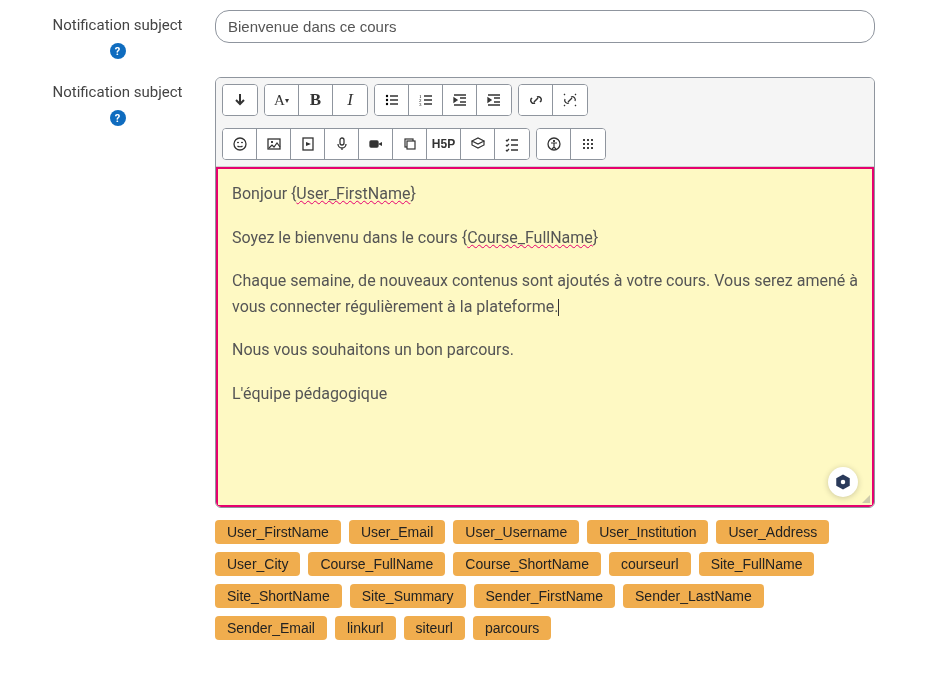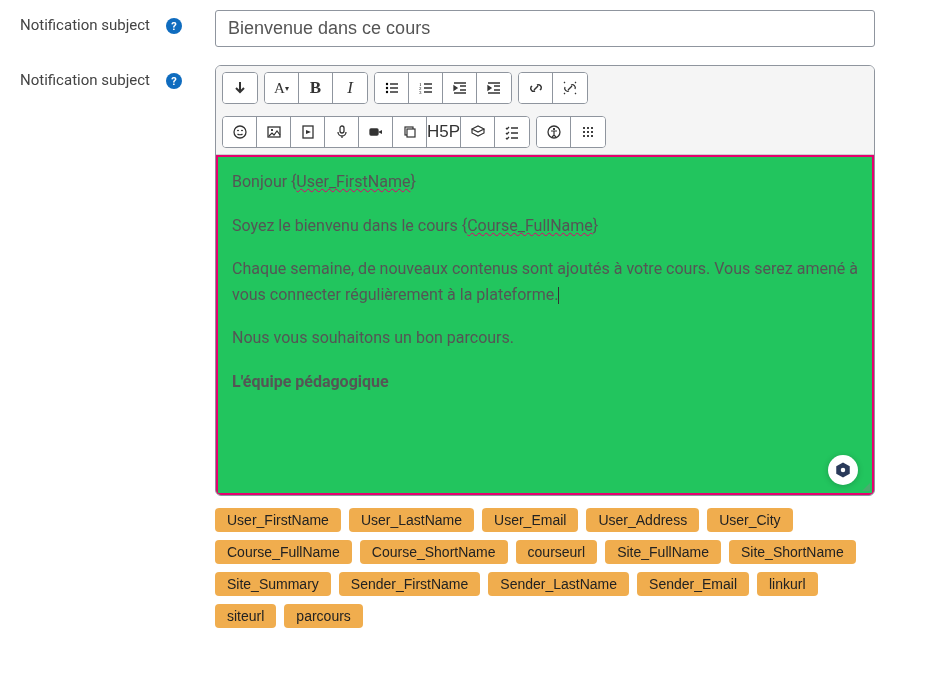--- a/index.html
+++ b/index.html
@@ -13,23 +13,24 @@
   .form-row {
     display: flex;
     align-items: flex-start;
     margin-bottom: 18px;
   }
   .form-label-col {
     width: 195px;
     flex-shrink: 0;
     display: flex;
     align-items: center;
-    gap: 16px;
+    gap: 7px;
     padding-top: 6px;
     color: #444;
+    flex-direction: column;
   }
   .form-control-col {
     flex: 1;
     max-width: 660px;
   }
   .help-icon {
     width: 16px;
     height: 16px;
     border-radius: 50%;
     background: #0f6cbf;
@@ -40,22 +41,22 @@
     align-items: center;
     justify-content: center;
     cursor: pointer;
     flex-shrink: 0;
     margin-top: 2px;
   }
   .text-input {
     width: 100%;
     padding: 7px 12px;
     border: 1px solid #8f959e;
-    border-radius: 3px;
-    font-size: 18px;
+    border-radius: 14px;
+    font-size: 15px;
     color: #555;
     outline: none;
   }
   .editor-wrap {
     border: 1px solid #8f959e;
     border-radius: 6px;
     background: #fff;
     overflow: hidden;
   }
   .toolbar {
@@ -91,21 +92,21 @@
   .tool-group .tool-btn:last-child { border-right: none; }
   .tool-btn svg { width: 16px; height: 16px; }
   .editor-body {
     border: 2px solid #e6006f;
     min-height: 340px;
     padding: 12px 14px;
     font-size: 16px;
     line-height: 1.6;
     color: #555;
     position: relative;
-    background: #22c55e;
+    background: #fef9c3;
   }
   .editor-body p { margin-bottom: 18px; }
   .spellerr {
     text-decoration: underline wavy #e6006f;
     text-decoration-thickness: 1px;
   }
   .cursor-mark {
     display: inline-block;
     width: 0;
     border-left: 1px solid #333;
@@ -277,21 +278,21 @@
                 <rect x="2" y="5" width="8" height="6" rx="1" stroke="#333" stroke-width="1.3" fill="#333"></rect>
                 <path d="M10 8l4-2v4z" fill="#333"></path>
               </svg>
           </button>
           <button class="tool-btn">
             <svg viewBox="0 0 16 16">
                 <rect x="3" y="3" width="8" height="8" stroke="#333" stroke-width="1.2" fill="none"></rect>
                 <rect x="5" y="5" width="8" height="8" stroke="#333" stroke-width="1.2" fill="#fff"></rect>
               </svg>
           </button>
-          <button class="tool-btn" style="font-family:Arial;font-weight:normal;font-size:17px;">H5P</button>
+          <button class="tool-btn" style="font-family:Arial;font-weight:bold;font-size:12px;">H5P</button>
           <button class="tool-btn">
             <svg viewBox="0 0 16 16">
                 <path d="M2 5l6-3 6 3-6 3zM2 5v4l6 3 6-3V5" stroke="#333" stroke-width="1.2" fill="none"></path>
               </svg>
           </button>
           <button class="tool-btn">
             <svg viewBox="0 0 16 16">
                 <path d="M2 4l1 1 2-2M2 9l1 1 2-2M2 14l1 1 2-2M7 4h7M7 9h7M7 14h7" stroke="#333" stroke-width="1.3" fill="none"></path>
               </svg>
           </button>
@@ -325,36 +326,37 @@
         <p>
           <span>Bonjour {</span><span class="spellerr">User_FirstName</span><span>}</span>
         </p>
         <p>
           <span>Soyez le bienvenu dans le cours {</span><span class="spellerr">Course_FullName</span><span>}</span>
         </p>
         <p>
           <span>Chaque semaine, de nouveaux contenus sont ajoutés à votre cours. Vous serez amené à vous connecter régulièrement à la plateforme.</span><span class="cursor-mark"></span>
         </p>
         <p style="">Nous vous souhaitons un bon parcours.</p>
-        <p style="margin-bottom:40px;font-weight:bold;">L'équipe pédagogique</p>
+        <p style="margin-bottom:40px;">L'équipe pédagogique</p>
 
         <div class="floating-help">
           <svg viewBox="0 0 24 24">
               <path fill="#2a3a5a" d="M12 2l9 5v10l-9 5-9-5V7z"></path>
               <circle cx="12" cy="12" r="3" fill="#fff"></circle>
             </svg>
         </div>
         <div class="resize-grip"></div>
       </div>
     </div>
 
     <div class="tags-row" id="tags-container">
         <button class="tag-chip">User_FirstName</button>
-        <button class="tag-chip">User_LastName</button>
         <button class="tag-chip">User_Email</button>
+        <button class="tag-chip">User_Username</button>
+        <button class="tag-chip">User_Institution</button>
         <button class="tag-chip">User_Address</button>
         <button class="tag-chip">User_City</button>
         <button class="tag-chip">Course_FullName</button>
         <button class="tag-chip">Course_ShortName</button>
         <button class="tag-chip">courseurl</button>
         <button class="tag-chip">Site_FullName</button>
         <button class="tag-chip">Site_ShortName</button>
         <button class="tag-chip">Site_Summary</button>
         <button class="tag-chip">Sender_FirstName</button>
         <button class="tag-chip">Sender_LastName</button>

